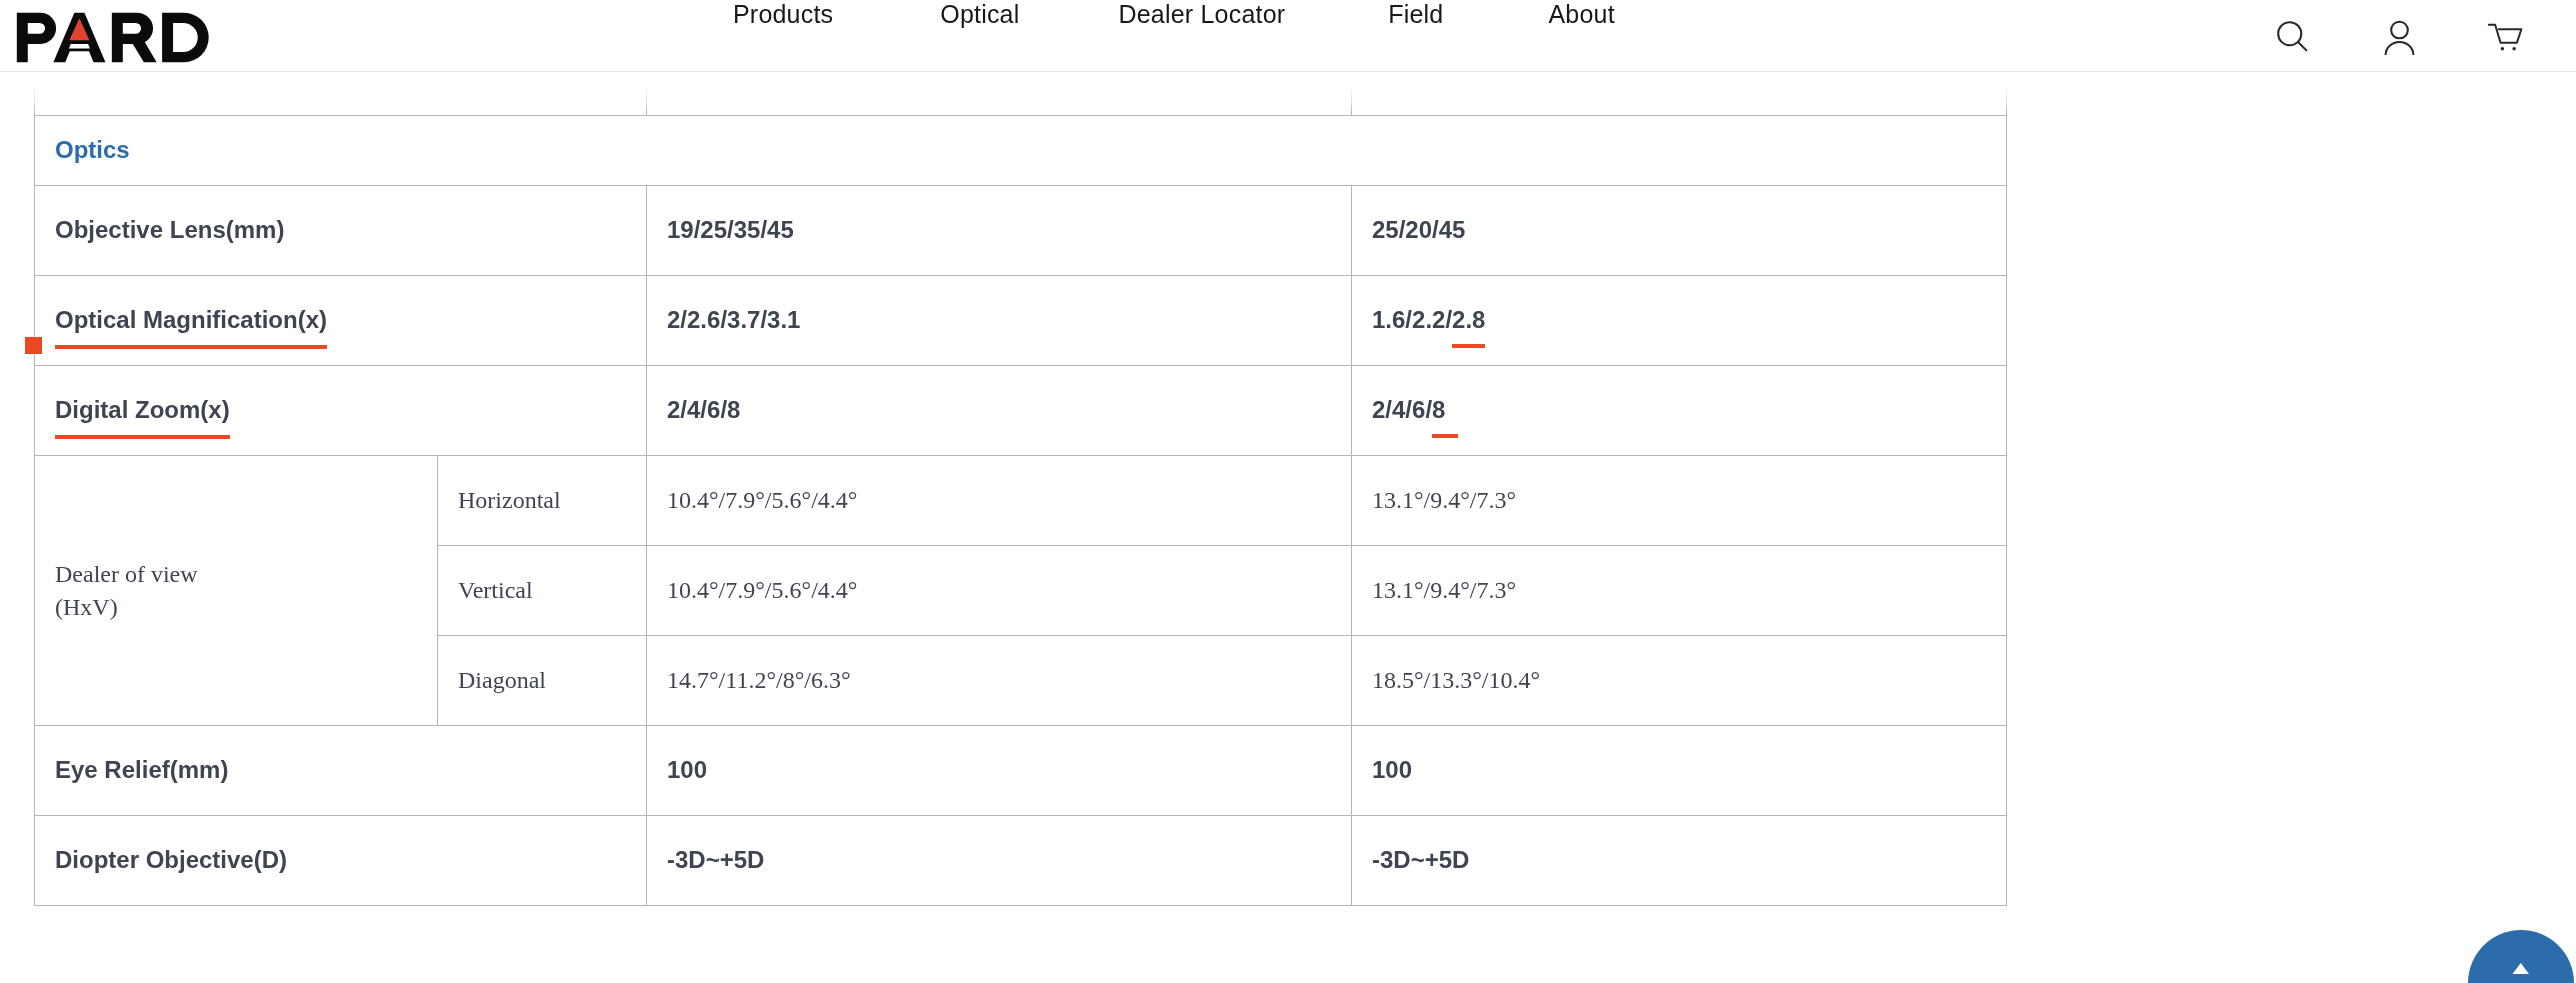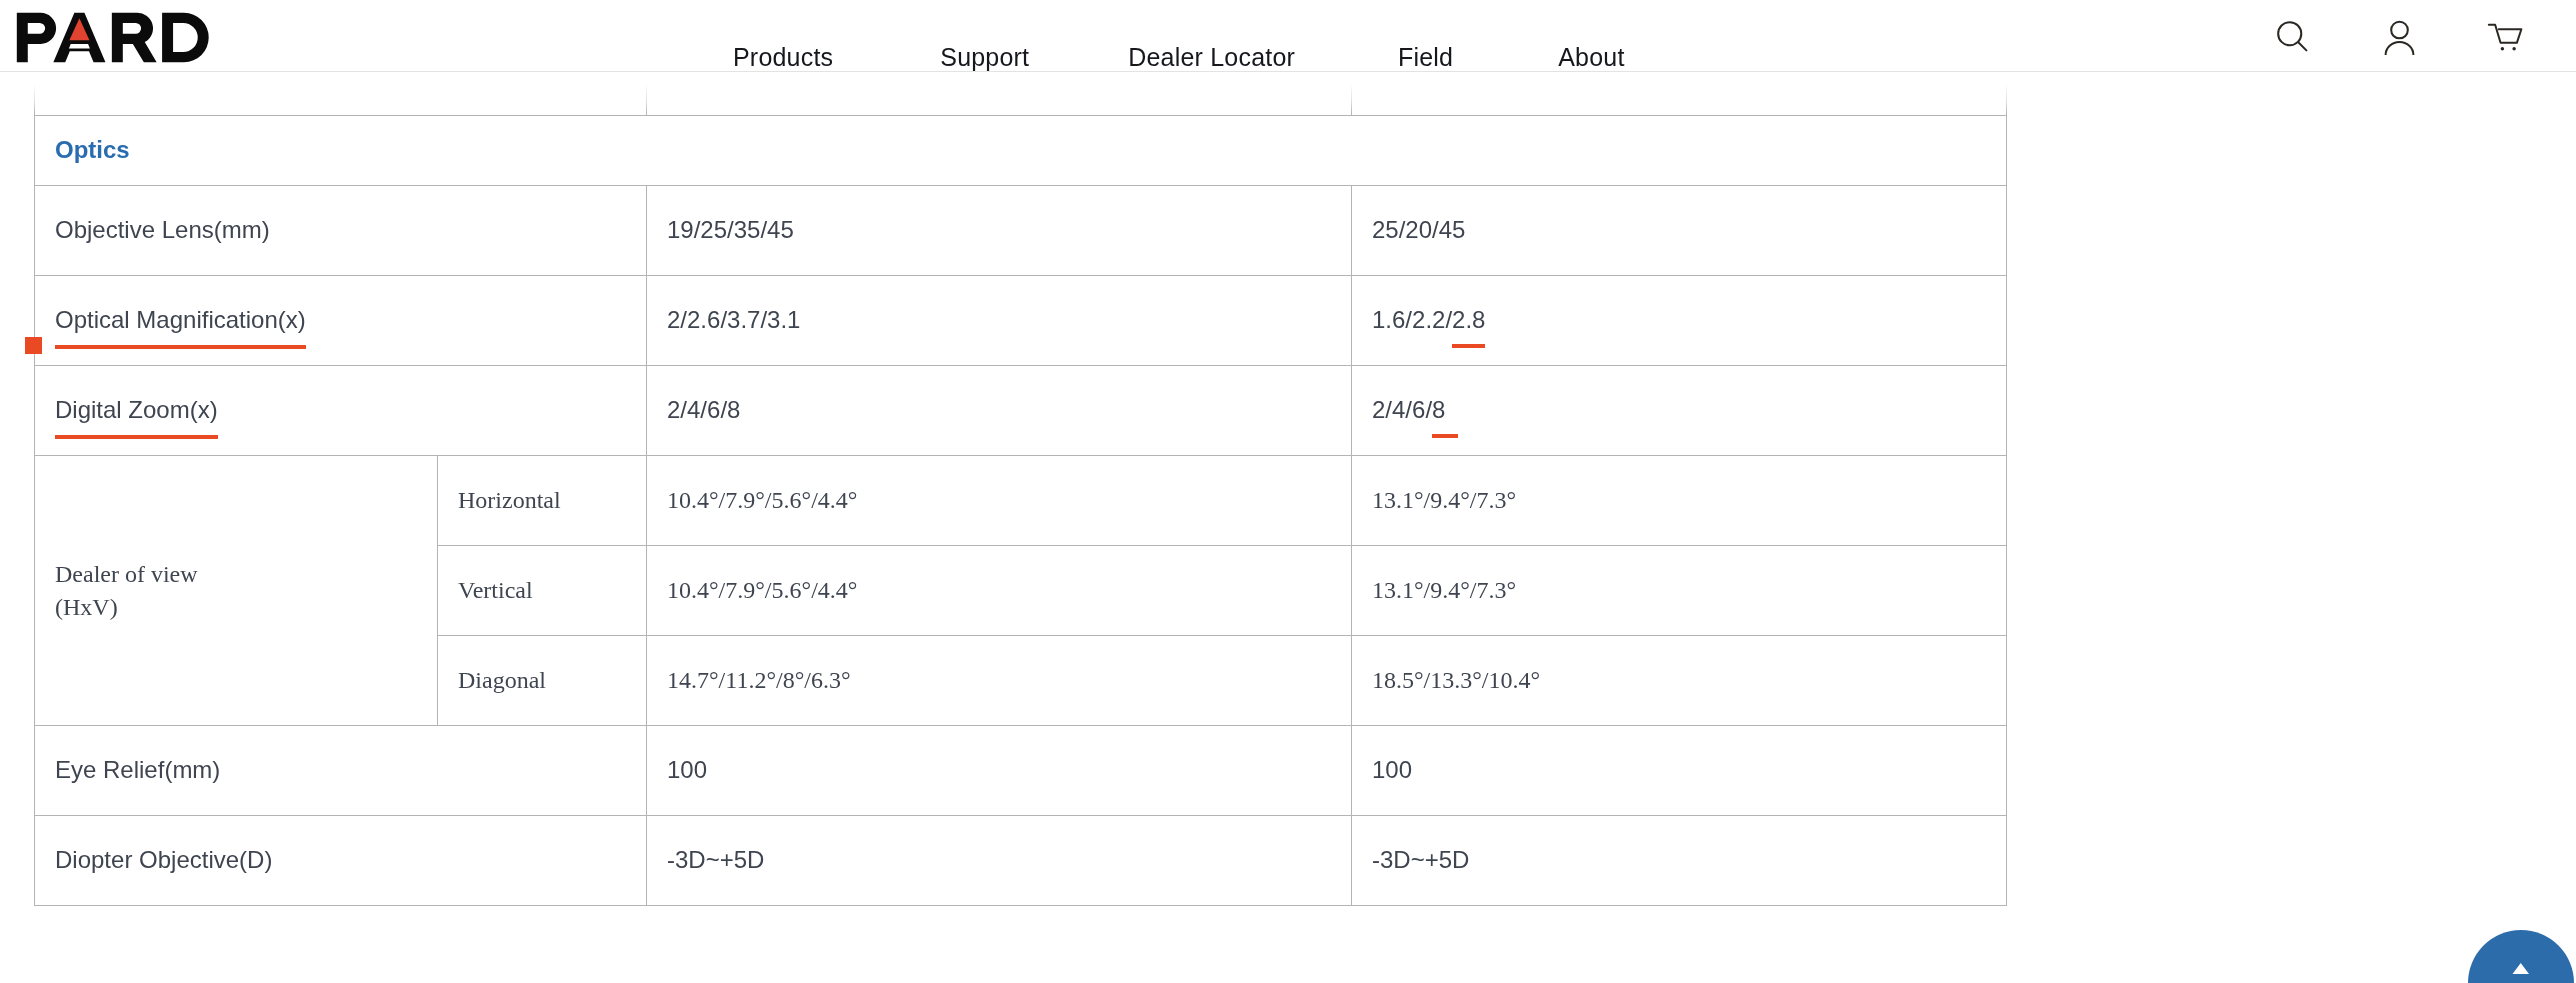--- a/index.html
+++ b/index.html
@@ -29,21 +29,21 @@
     width: 311px;
     height: 53px;
   }
 
   .nav {
     position: absolute;
     left: 733px;
     top: 0;
     height: 72px;
     display: flex;
-    align-items: flex-end;
+    align-items: flex-start;
     gap: 12px;
   }
   .nav-item {
     font-size: 25px;
     color: #16181d;
     letter-spacing: 0.2px;
     white-space: nowrap;
     cursor: pointer;
     padding: 0 0;
   }
@@ -96,21 +96,21 @@
     background: #ffffff;
   }
 
   .col-label  { width: 403px; }
   .col-sub    { width: 209px; }
   .col-a      { width: 705px; }
   .col-b      { width: 655px; }
 
   tr.row-partial td { height: 86px; }
   tr.row-section td { height: 70px; }
-  tr.row-std td     { height: 90px; }
+  tr.row-std td     { height: 90px; font-weight: bold; }
   tr.row-fov td     { height: 90px; font-family: Liberation Serif, serif; }
 
   .section-title {
     color: #2a6cb0;
     font-weight: bold;
     font-size: 24px;
   }
 
   .cell-label { position: relative; }
 
@@ -201,21 +201,21 @@
 
       <path d="M108 2 h27 a17 17 0 0 1 9 32 l13 22 h-14 l-12 -20 h-11 v20 h-12 z M120 13 v12 h14 a6 6 0 0 0 0 -12 z" fill="#0b0b0b"></path>
 
       <path d="M163 2 h24 a27 27 0 0 1 0 54 h-24 z M175 13 v32 h11 a16 16 0 0 0 0 -32 z" fill="#0b0b0b"></path>
     </svg>
   </div>
 
   <div class="nav">
     <div class="nav-item">Products</div>
     <div class="nav-sp-1"></div>
-    <div class="nav-item">Support</div>
+    <div class="nav-item">Optical</div>
     <div class="nav-sp-2"></div>
     <div class="nav-item">Dealer Locator</div>
     <div class="nav-sp-3"></div>
     <div class="nav-item">Field</div>
     <div class="nav-sp-4"></div>
     <div class="nav-item">About</div>
   </div>
 
   <div class="header-icons">
     <div class="hicon">

